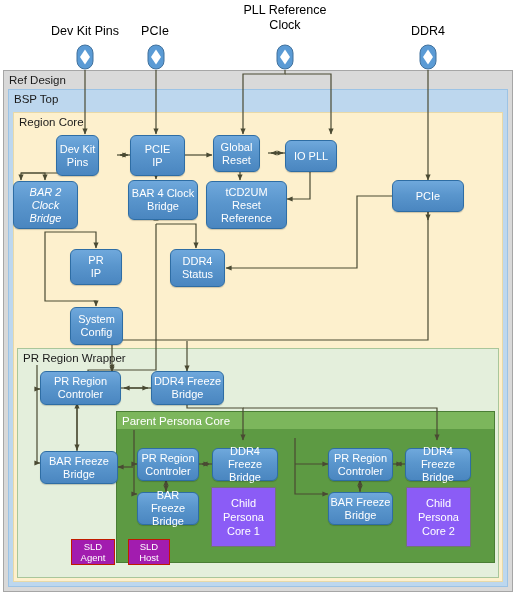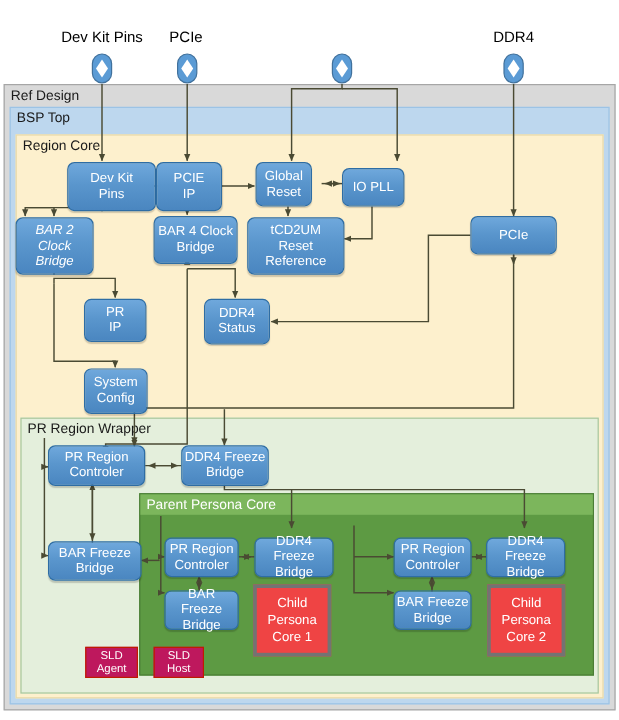--- a/index.html
+++ b/index.html
@@ -28,41 +28,43 @@
   
   .box{position:absolute;box-sizing:border-box;border-radius:6px;
        border:1px solid #2e6da4;
        background:linear-gradient(to bottom,#6fa8dc 0%,#5a96cd 45%,#4a86c0 100%);
        color:#ffffff;font-size:11px;line-height:13px;
        display:flex;align-items:center;justify-content:center;text-align:center;
        white-space:pre-line;padding:1px;
        box-shadow:0 1px 1px rgba(0,0,0,.18);}
 
   
-  .obox{position:absolute;box-sizing:border-box;border:3px solid #737373;
-        background:#ef4444;color:#ffffff;font-size:11px;line-height:14px;
+  .obox{position:absolute;box-sizing:border-box;border:1px solid #737373;
+        background:#8b5cf6;color:#ffffff;font-size:11px;line-height:14px;
         display:flex;align-items:center;justify-content:center;text-align:center;
         white-space:pre-line;}
 
   
   .rbox{position:absolute;box-sizing:border-box;border:1px solid #c01b00;
-        background:#be185d;color:#ffffff;font-size:9.5px;line-height:11px;
+        background:#a21caf;color:#ffffff;font-size:9.5px;line-height:11px;
         display:flex;align-items:center;justify-content:center;text-align:center;
         white-space:pre-line;}
 
   
   #wires{position:absolute;left:0;top:0;width:516px;height:600px;pointer-events:none;}
 </style>
 </head>
 <body>
 
 <div id="stage">
 
   <div class="portlabel" style="left:37px;top:24px;width:96px;">Dev Kit Pins</div>
   <div class="portlabel" style="left:123px;top:24px;width:64px;">PCIe</div>
+  <div class="portlabel" style="left:225px;top:3px;width:120px;">PLL Reference
+Clock</div>
   <div class="portlabel" style="left:392px;top:24px;width:72px;">DDR4</div>
 
   <div class="port" style="left:75px;top:44px;">
     <svg width="20" height="26" viewBox="0 0 20 26">
       <rect x="2" y="1" width="16" height="24" rx="8" ry="8" fill="#5b9bd5" stroke="#41719c" stroke-width="1"></rect>
       <polygon points="10,5.5 15,13 10,20.5 5,13" fill="#ffffff"></polygon>
     </svg>
   </div>
   <div class="port" style="left:146px;top:44px;">
     <svg width="20" height="26" viewBox="0 0 20 26">
@@ -184,21 +186,21 @@
       <path d="M295,464 L328,464" marker-end="url(#ah)"></path>
 
       <path d="M393,464 L402,464" marker-end="url(#ah)"></path>
       <path d="M405,464 L396,464" marker-end="url(#ah)"></path>
 
       <path d="M360,477 L360,491" marker-end="url(#ah)"></path>
       <path d="M360,494 L360,480" marker-end="url(#ah)"></path>
     </g>
   </svg>
 
-  <div class="box" style="left:56px;top:135px;width:74px;height:41px;">Dev Kit
+  <div class="box" style="left:56px;top:135px;width:43px;height:41px;">Dev Kit
 Pins</div>
   <div class="box" style="left:130px;top:135px;width:55px;height:41px;">PCIE
 IP</div>
   <div class="box" style="left:213px;top:135px;width:47px;height:37px;">Global
 Reset</div>
   <div class="box" style="left:285px;top:140px;width:52px;height:32px;">IO PLL</div>
 
   <div class="box" style="left:13px;top:181px;width:65px;height:48px;font-style:italic;">BAR 2 Clock
 Bridge</div>
   <div class="box" style="left:128px;top:180px;width:70px;height:40px;">BAR 4 Clock

